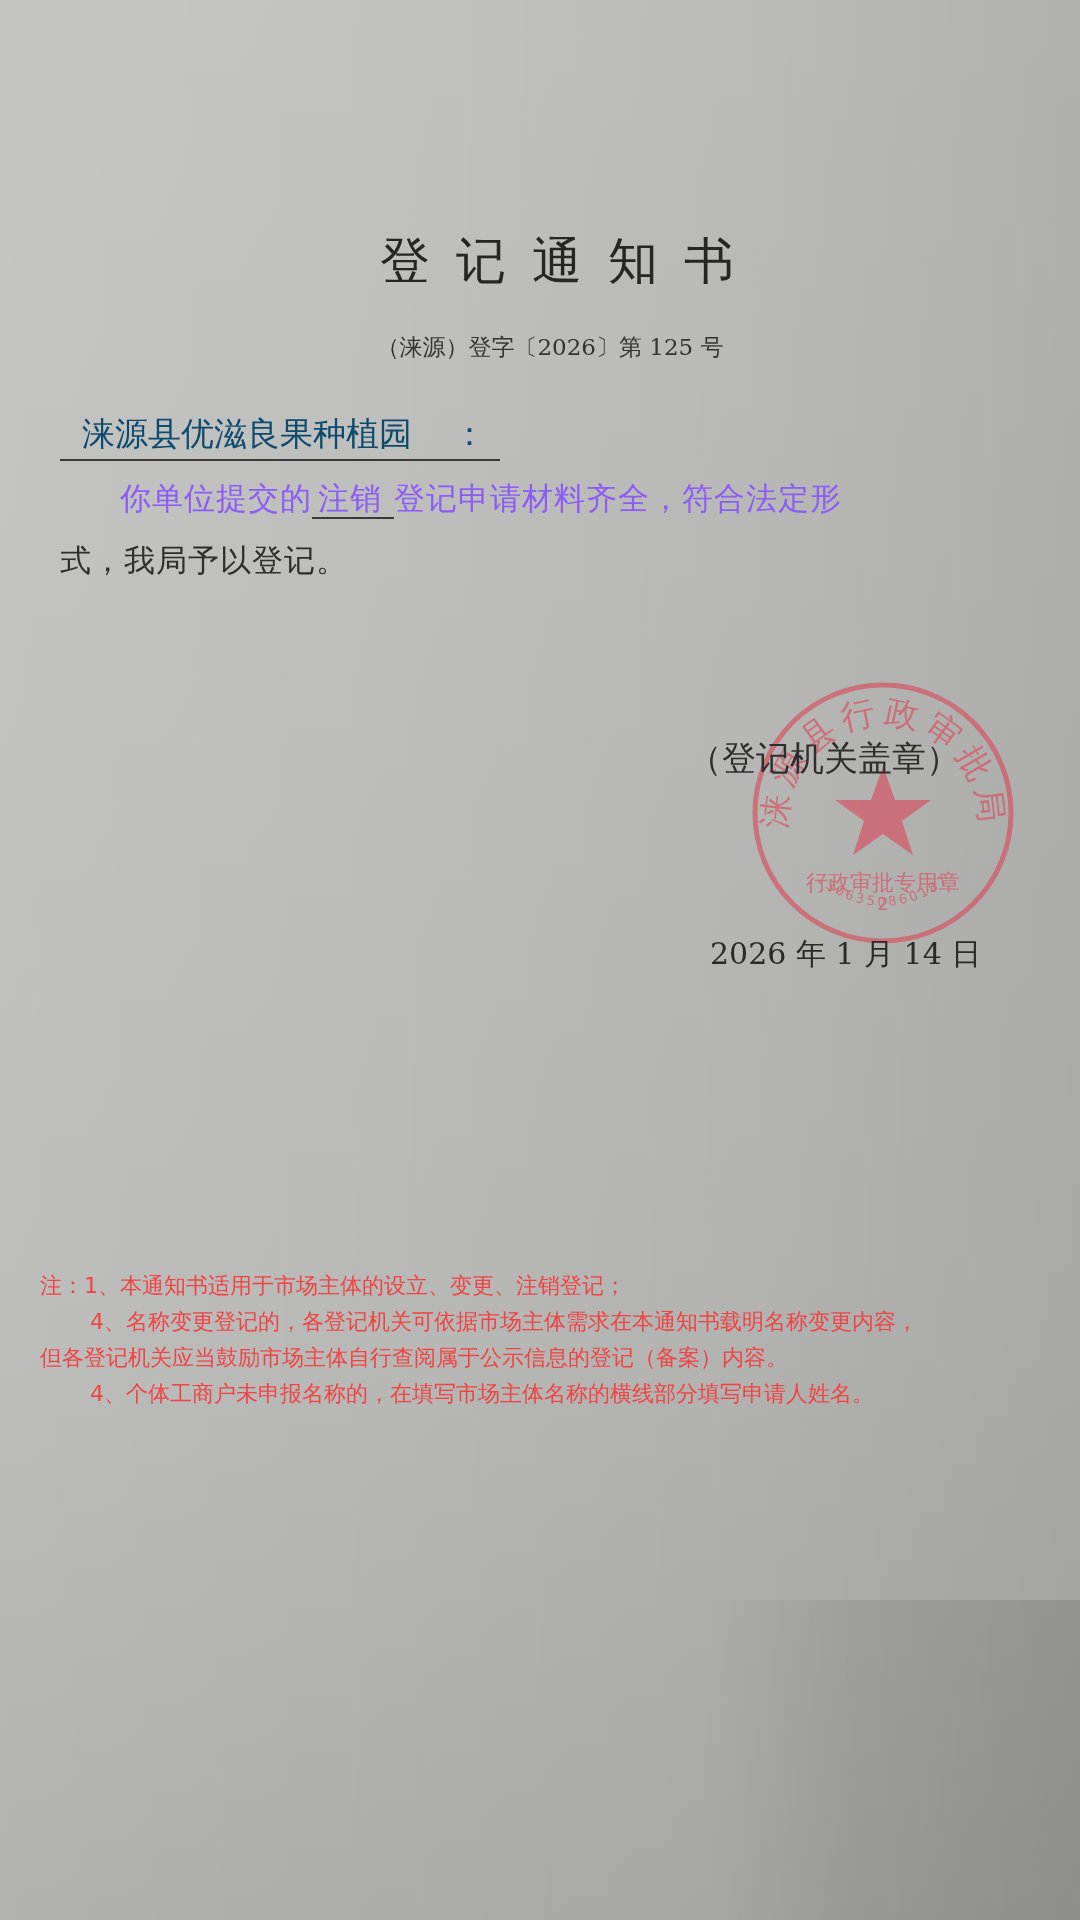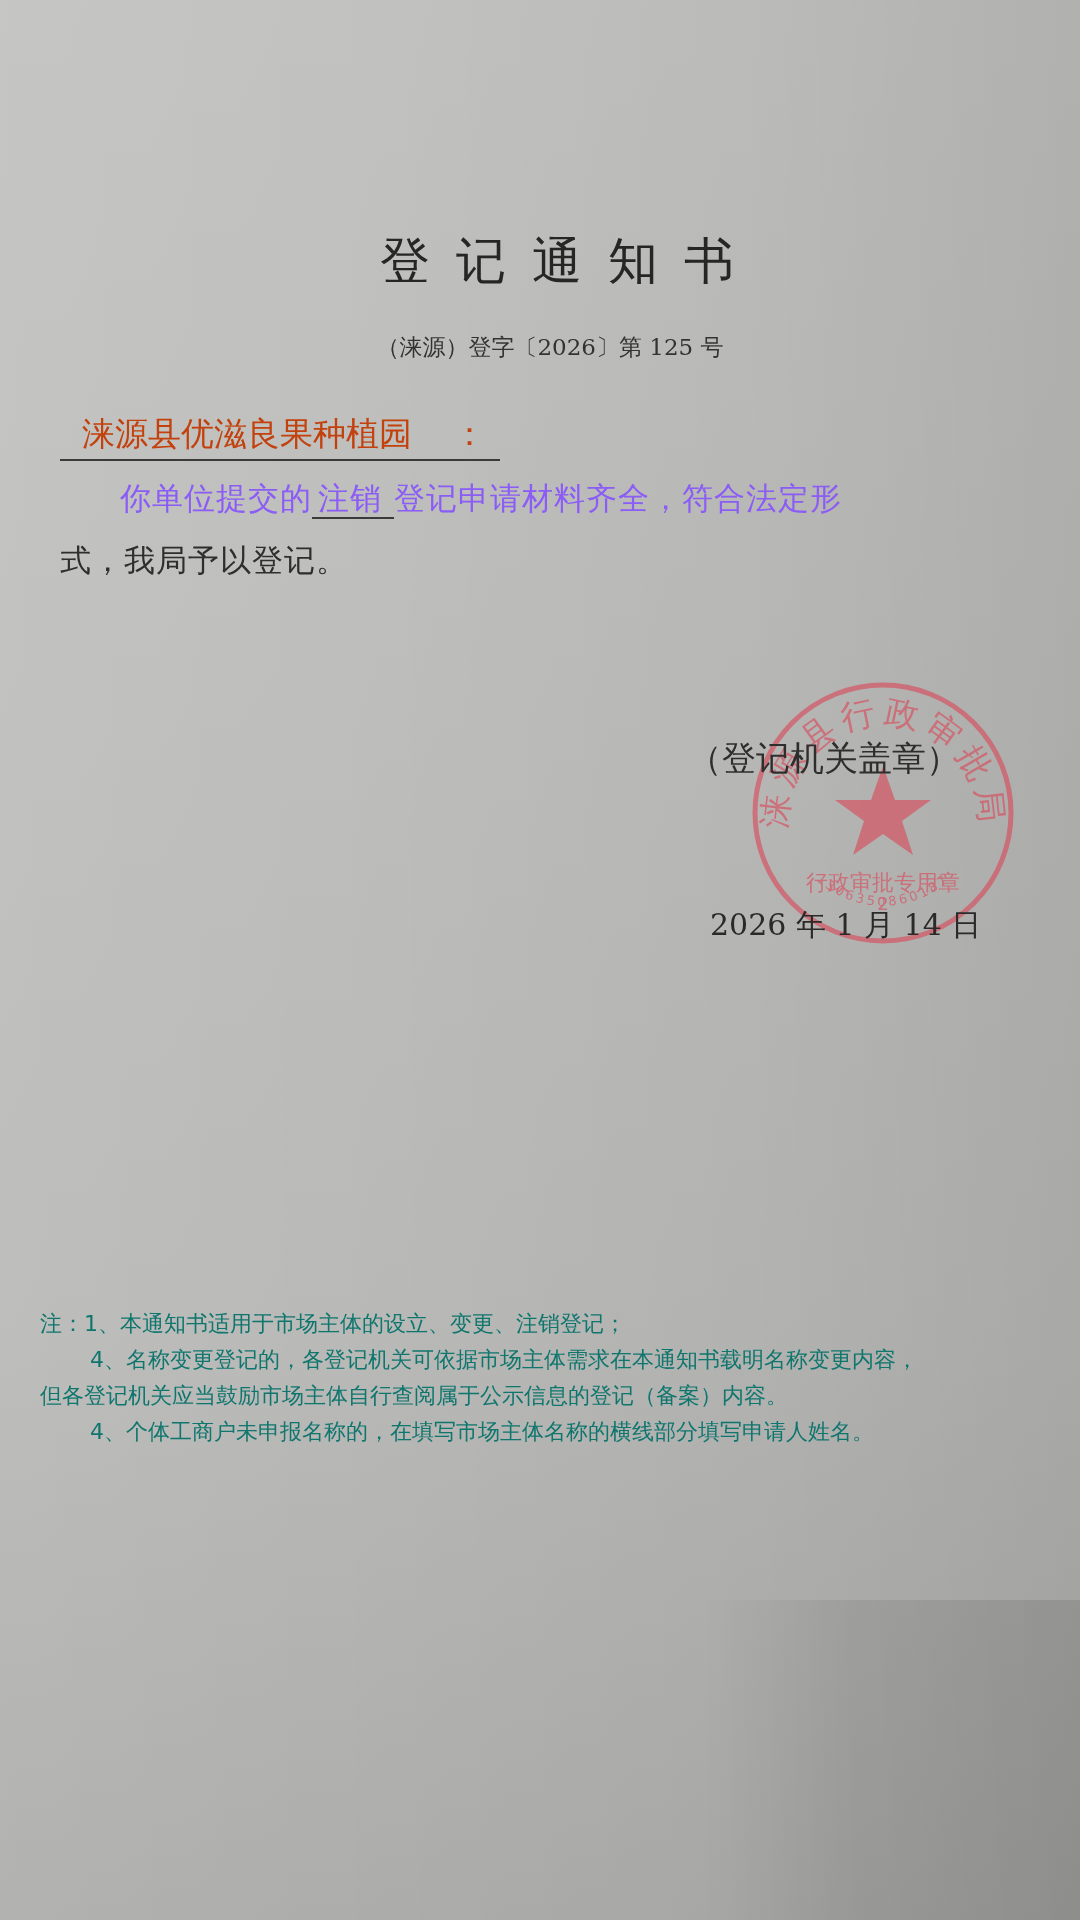--- a/index.html
+++ b/index.html
@@ -46,21 +46,21 @@
       color: #333;
       padding-left: 10px;
     }
     .addressee {
       position: absolute;
       top: 412px;
       left: 60px;
       width: 440px;
       font-family: "DejaVu Sans", "Liberation Sans", sans-serif;
       font-size: 33px;
-      color: #c2410c;
+      color: #0c4a6e;
       border-bottom: 2px solid #3a3a3a;
       padding-left: 22px;
       padding-bottom: 2px;
       box-sizing: border-box;
       white-space: nowrap;
     }
     .addressee .colon {
       position: absolute;
       right: 14px;
       top: 0;
@@ -96,21 +96,21 @@
       top: 736px;
       left: 688px;
       font-family: Liberation Sans, sans-serif;
       font-size: 34px;
       color: #2e2e2e;
       z-index: 3;
       white-space: nowrap;
     }
     .date {
       position: absolute;
-      top: 905px;
+      top: 934px;
       left: 710px;
       font-size: 30px;
       color: #2a2a2a;
       z-index: 3;
       white-space: nowrap;
     }
     .seal {
       position: absolute;
       left: 748px;
       top: 678px;
@@ -119,23 +119,22 @@
       z-index: 2;
       opacity: 0.62;
     }
     .notes {
       position: absolute;
       top: 1268px;
       left: 40px;
       width: 1010px;
       font-family: "DejaVu Sans", "Liberation Sans", sans-serif;
       font-size: 22px;
-      color: #0f766e;
+      color: #ef4444;
       line-height: 36px;
-      margin-top: 38px;
     }
     .notes .row { white-space: nowrap; }
     .notes .indent { padding-left: 50px; }
   </style>
 </head>
 <body>
 
 <div class="shade-right"></div>
 
 <div class="title">登记通知书</div>

